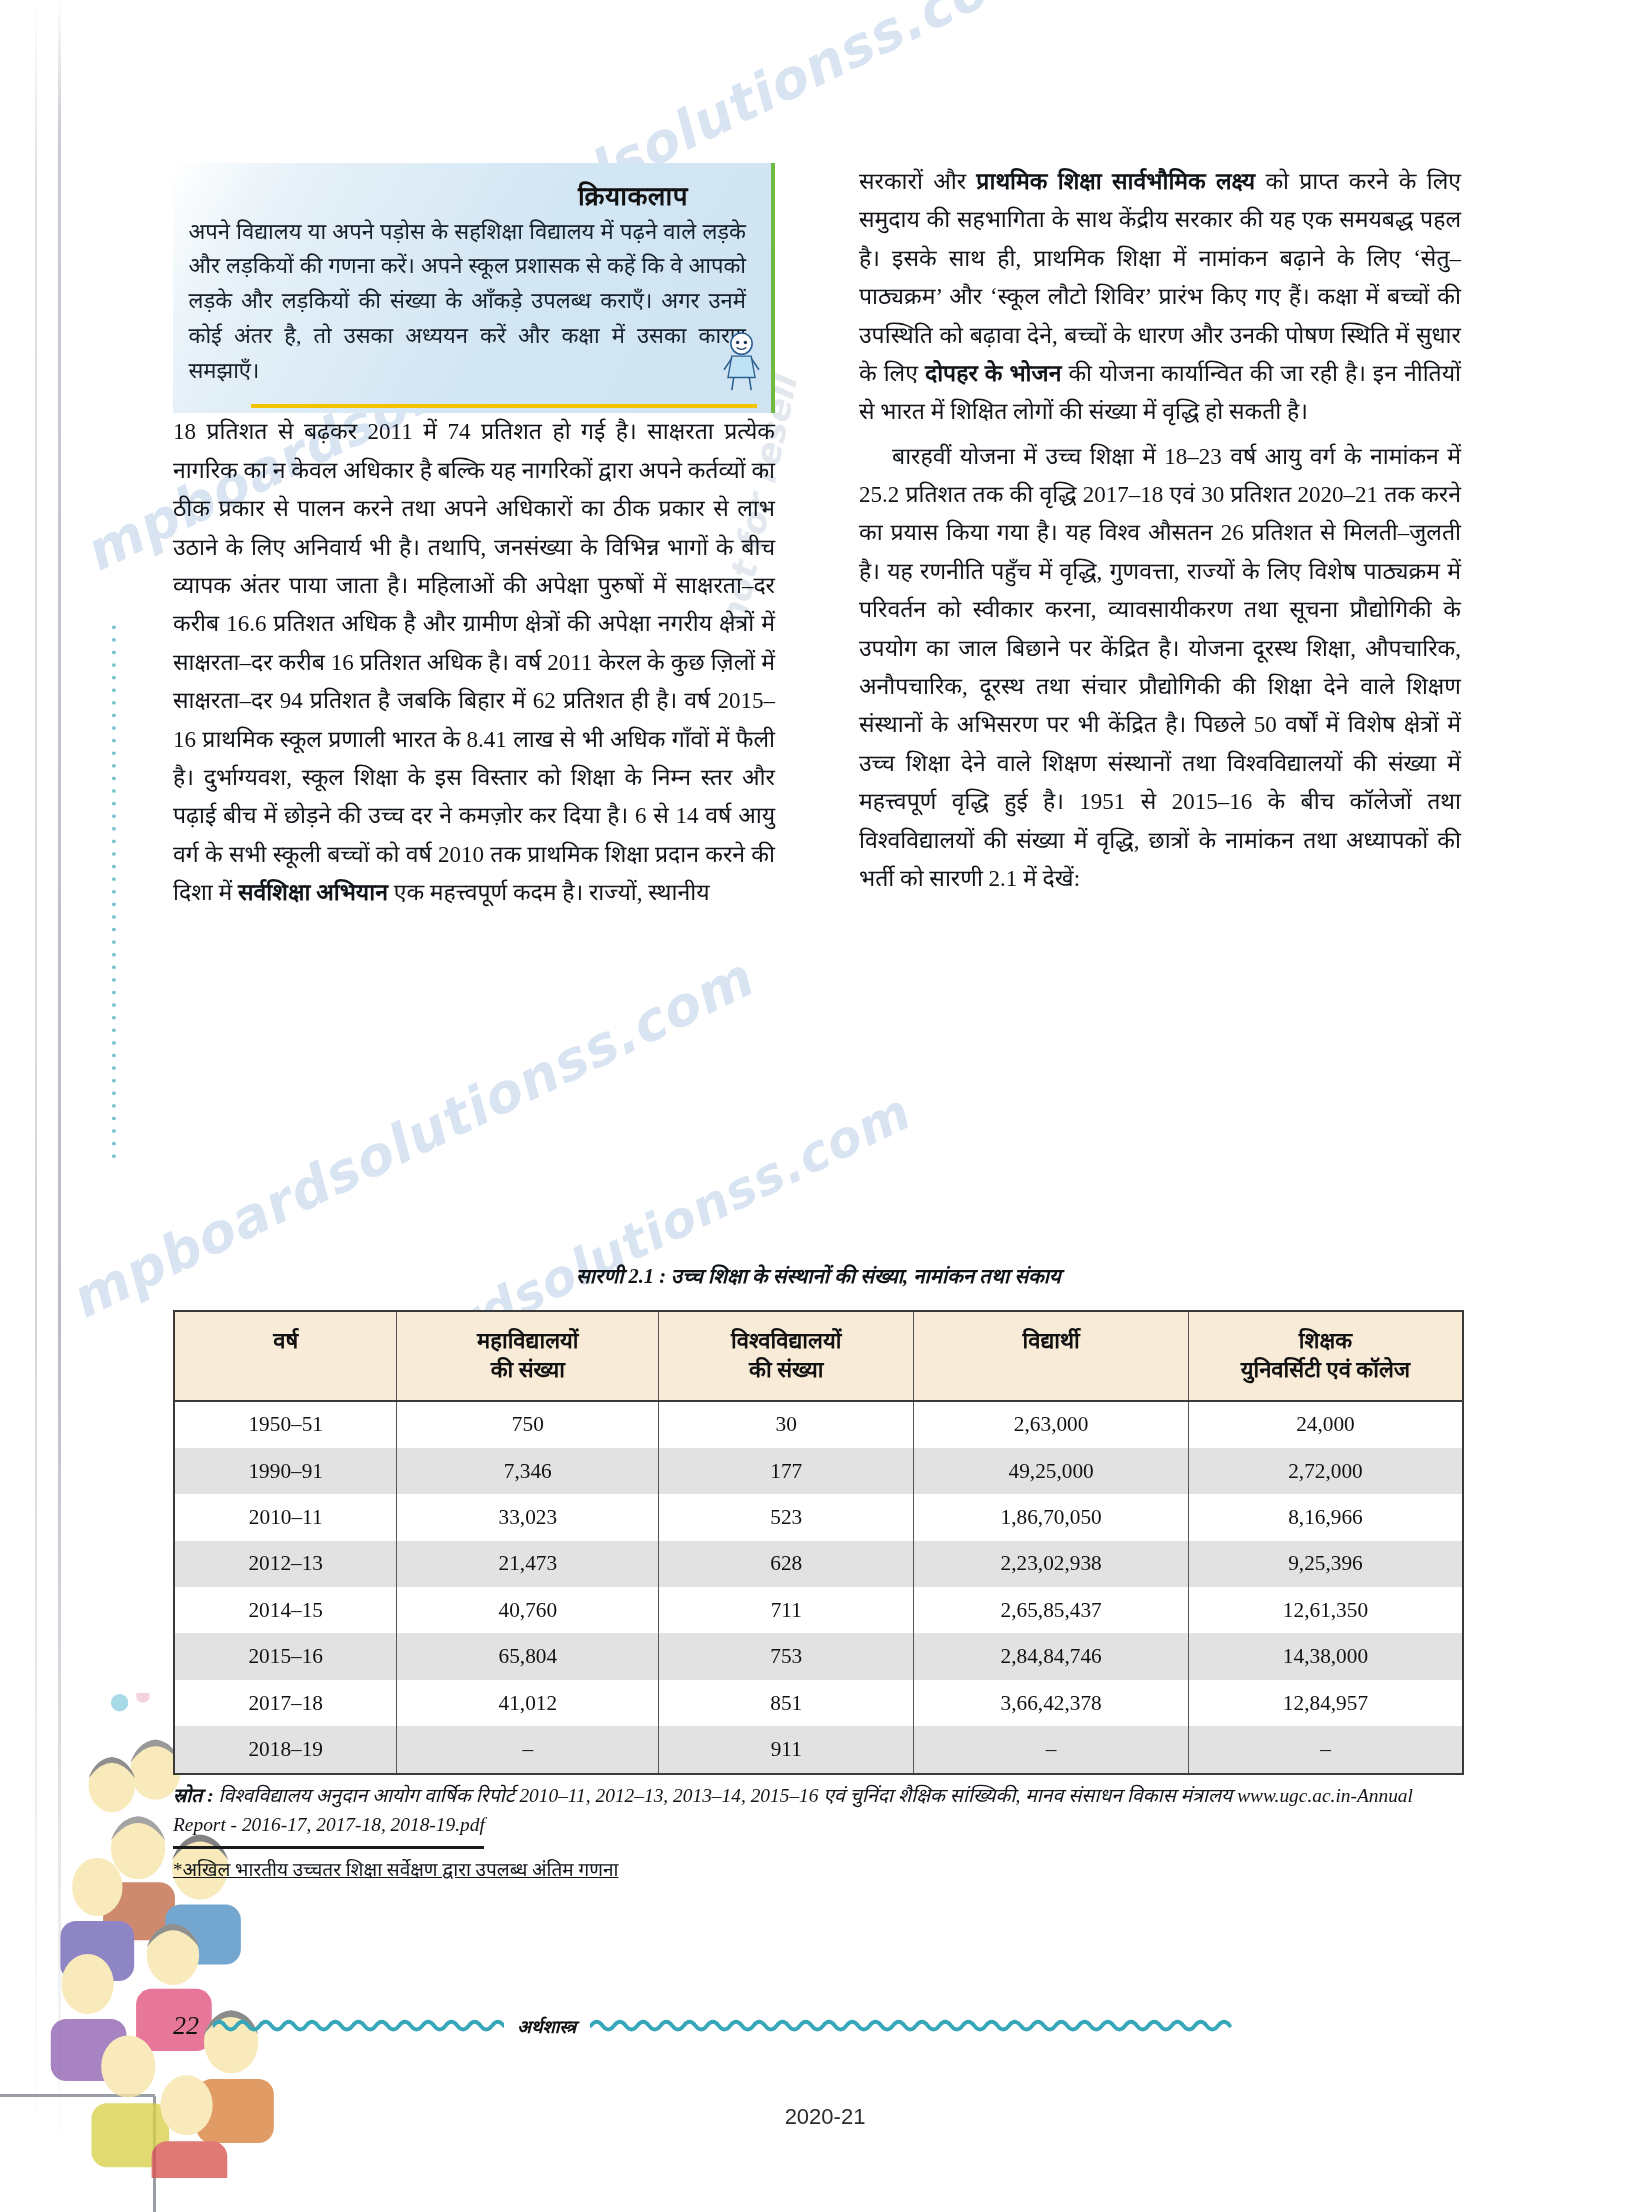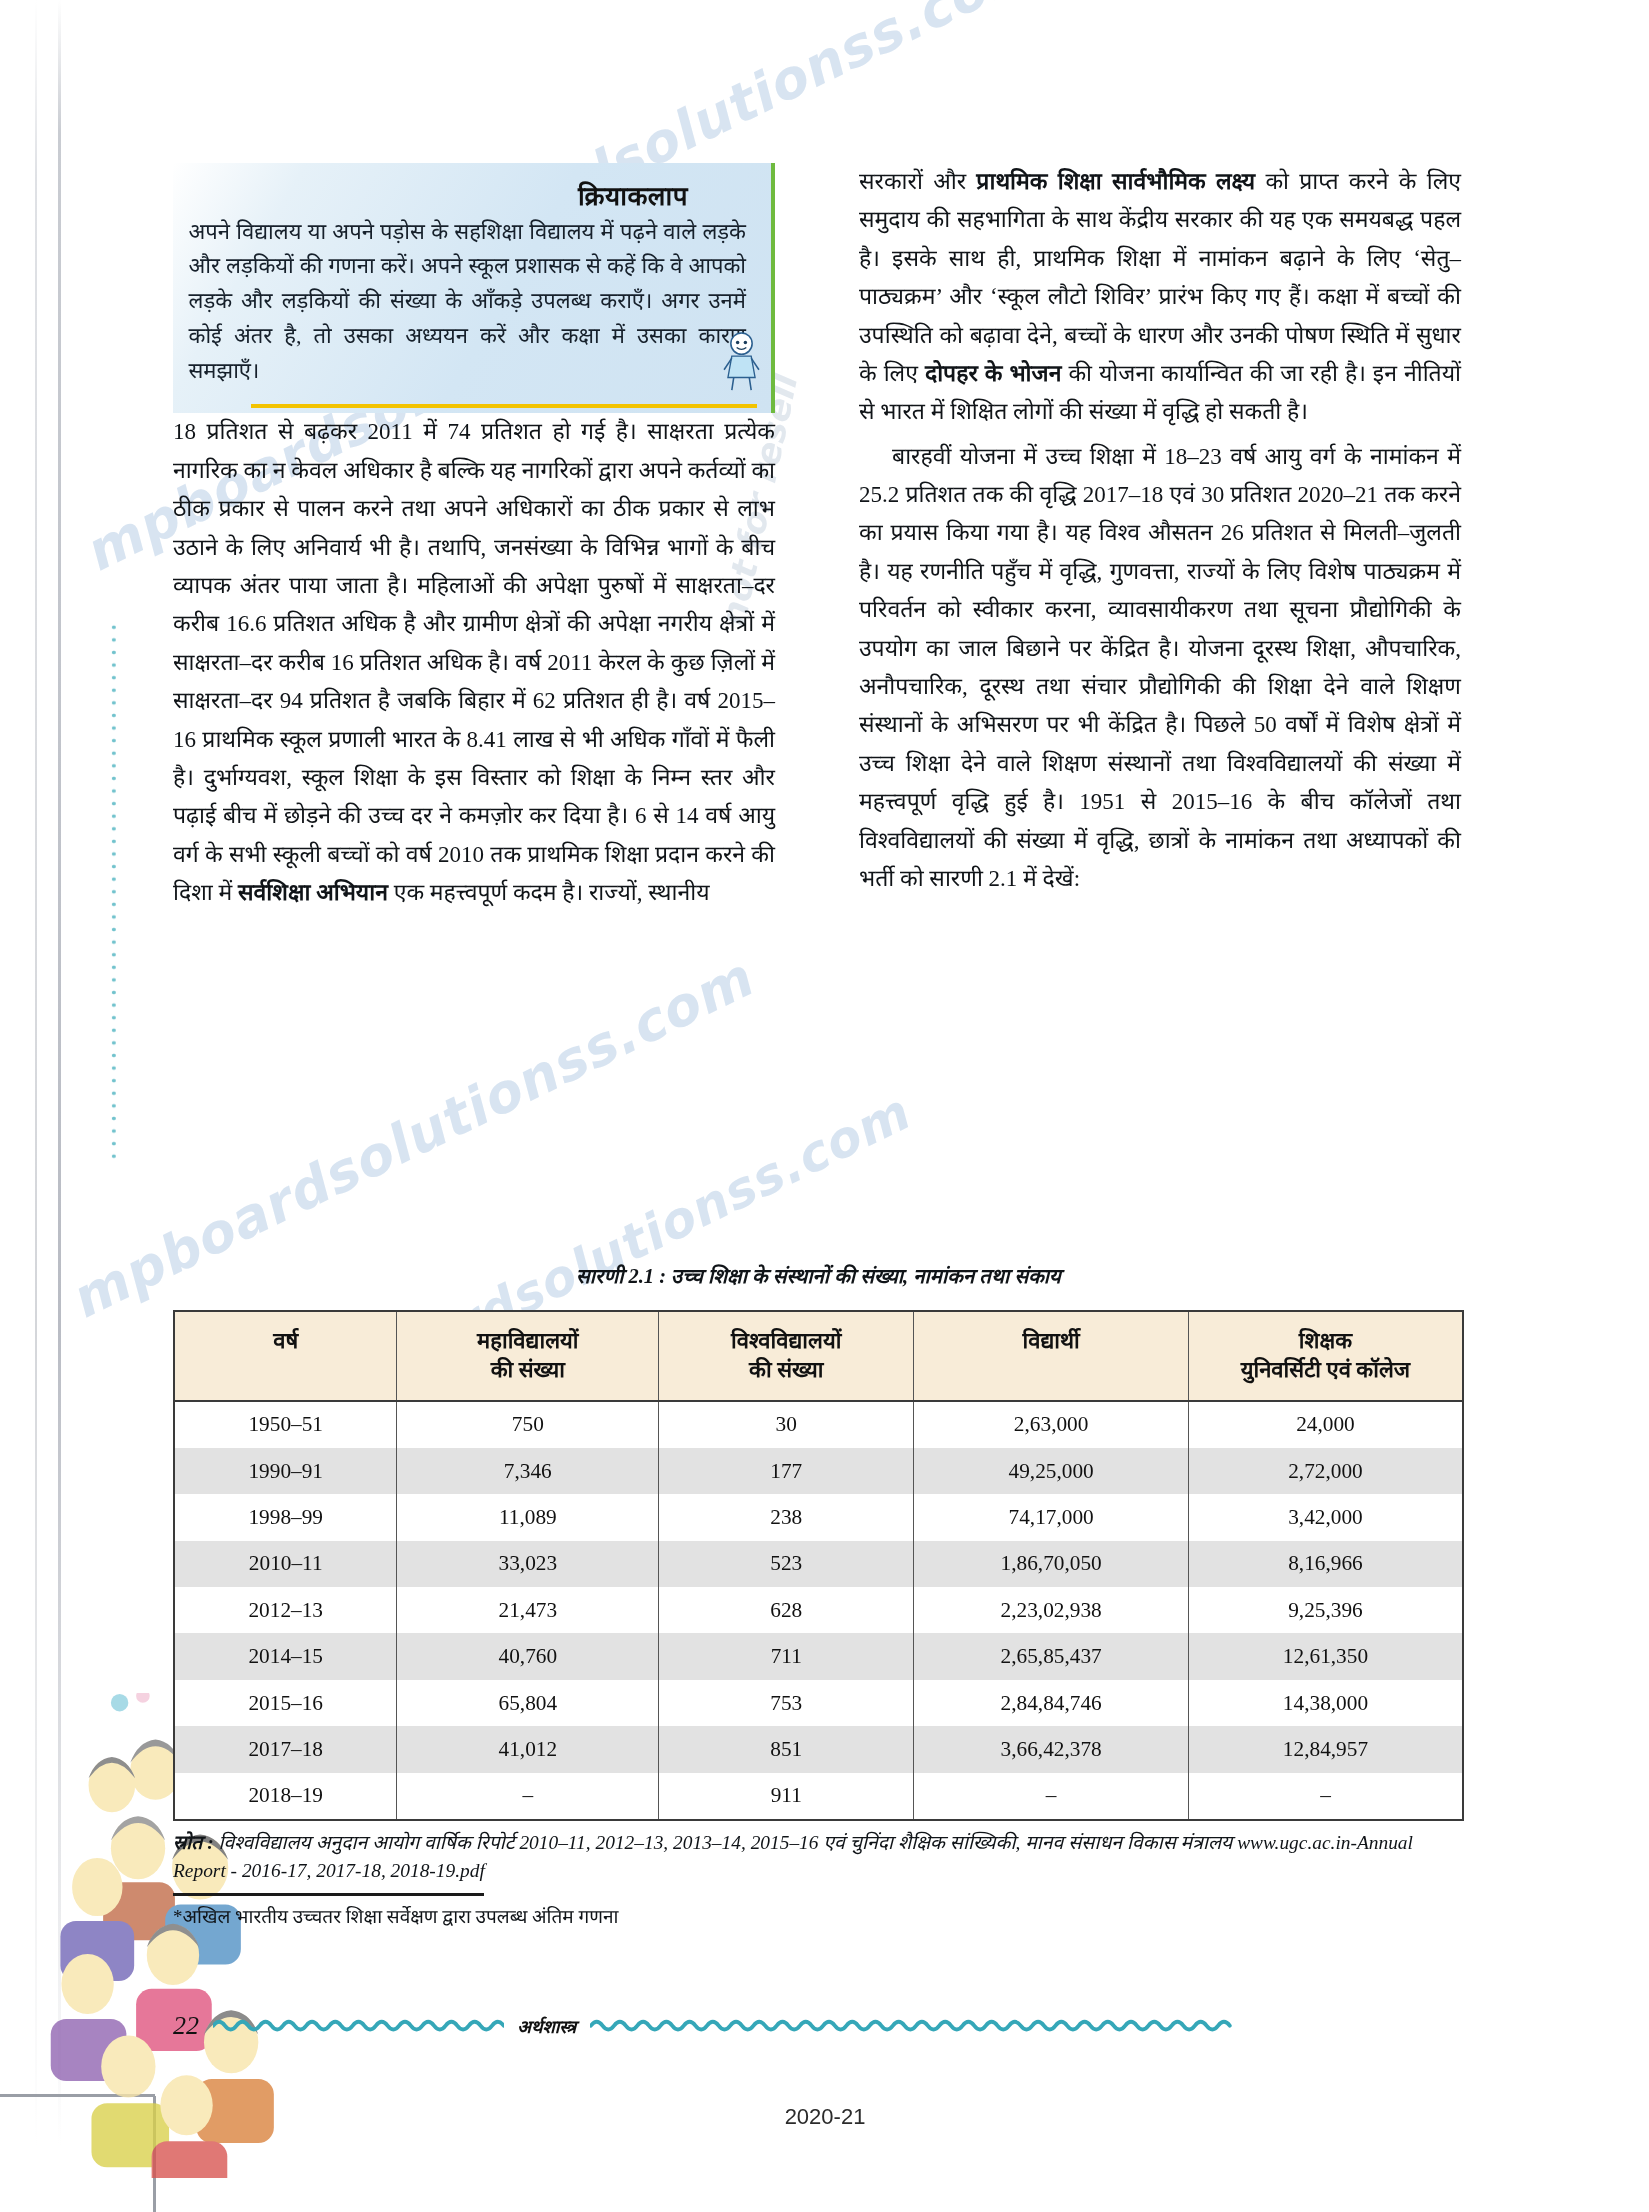--- a/index.html
+++ b/index.html
@@ -168,20 +168,21 @@
   .src-url { font-family:"Liberation Serif", serif; font-style:italic; }
 
   .footnote-rule {
     margin-top:7.8px;
     width:311px; height:2.9px; background:#1a1a1a;
   }
   .footnote {
     margin-top:6.8px;
     font-size:19px;
     color:#101418;
+    text-decoration:underline;
   }
 
   
   .pagefoot {
     position:absolute; left:173px; bottom:167px;
     width:1291px; height:39px;
     display:flex; align-items:center; gap:13.6px;
   }
   .pageno { font-size:26px; color:#111; font-style:italic; }
   .squiggle { flex:0 0 auto; }
@@ -310,27 +311,20 @@
             <td>24,000</td>
           </tr>
           <tr>
             <td>1990–91</td>
             <td>7,346</td>
             <td>177</td>
             <td>49,25,000</td>
             <td>2,72,000</td>
           </tr>
           <tr>
-            <td>1998–99</td>
-            <td>11,089</td>
-            <td>238</td>
-            <td>74,17,000</td>
-            <td>3,42,000</td>
-          </tr>
-          <tr>
             <td>2010–11</td>
             <td>33,023</td>
             <td>523</td>
             <td>1,86,70,050</td>
             <td>8,16,966</td>
           </tr>
           <tr>
             <td>2012–13</td>
             <td>21,473</td>
             <td>628</td>

